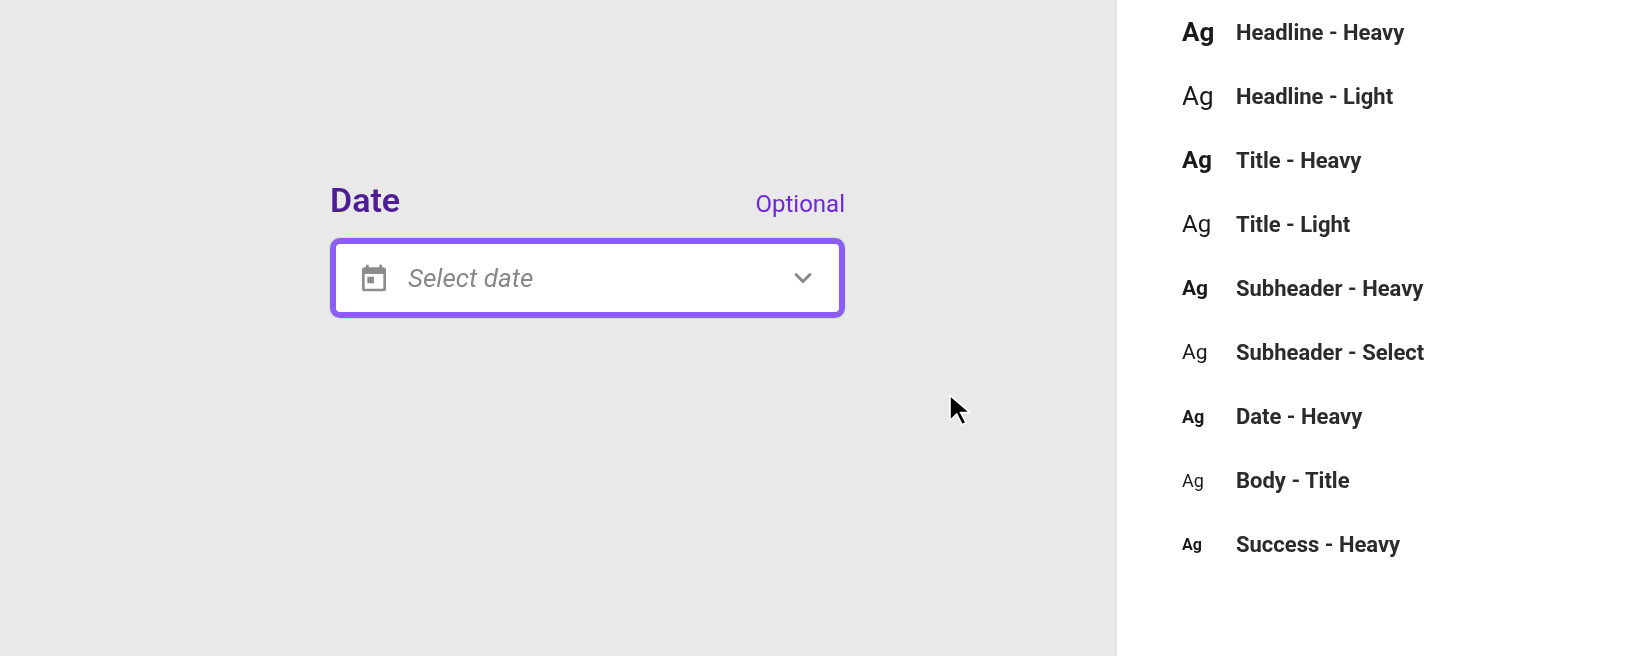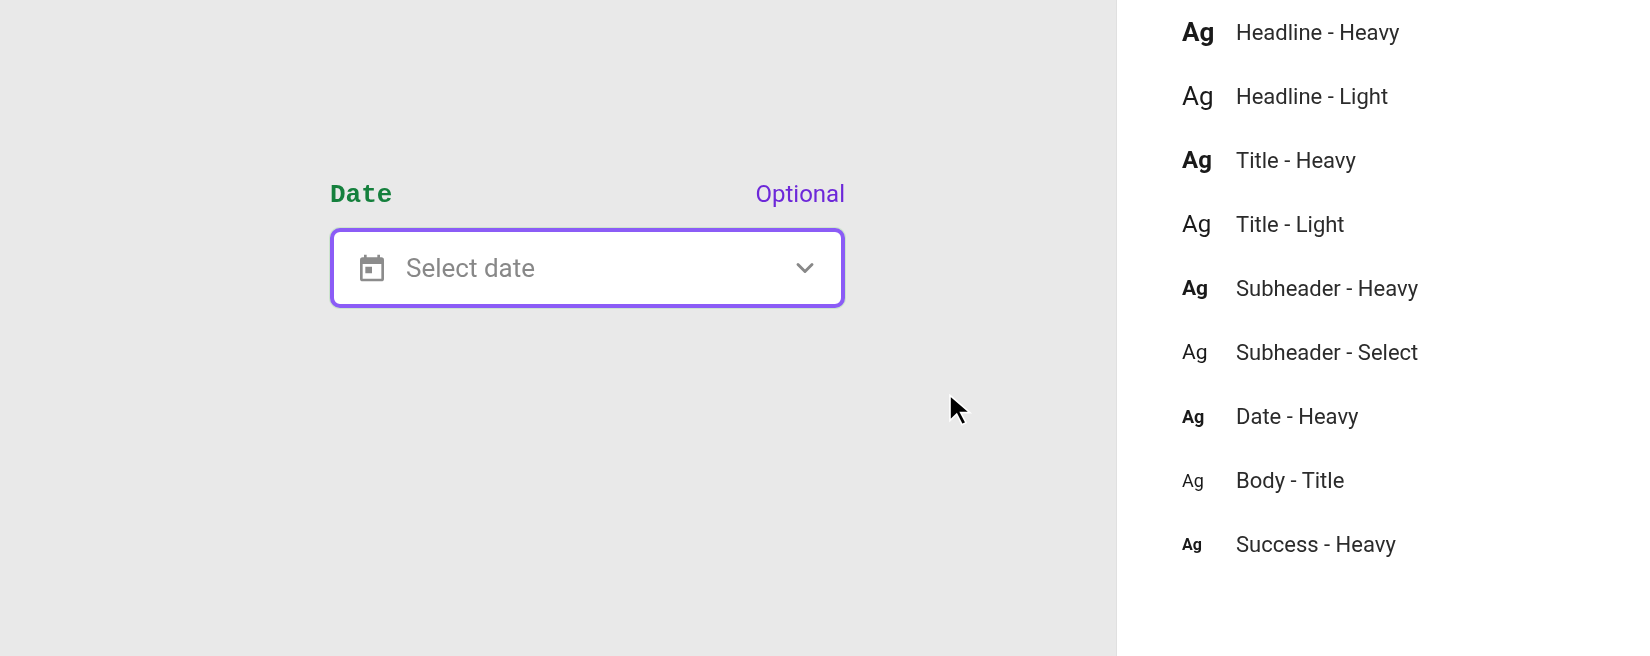--- a/index.html
+++ b/index.html
@@ -20,42 +20,42 @@
   }
 
   .label-row {
     display: flex;
     justify-content: space-between;
     align-items: baseline;
     margin-bottom: 18px;
   }
 
   .field-label {
-    font-size: 26px;
+    font-size: 34px;
     font-weight: 600;
-    color: #15803d;
-    font-family: Liberation Mono, monospace;
+    color: #4c1d95;
   }
 
   .optional-label {
     font-size: 24px;
     color: #6d28d9;
     font-weight: 400;
   }
 
   .date-input {
     width: 100%;
     height: 80px;
     background: #ffffff;
-    border: 4px solid #8b5cf6;
+    border: 6px solid #8b5cf6;
     border-radius: 10px;
     display: flex;
     align-items: center;
     padding: 0 22px;
     box-shadow: 0 0 0 1px rgba(125,216,125,0.25);
+    font-style: italic;
   }
 
   .date-input .cal-icon {
     color: #8c8c8c;
     display: flex;
     align-items: center;
   }
 
   .date-input .placeholder {
     flex: 1;
@@ -132,21 +132,21 @@
   .style-item .ag.light { font-weight: 400; }
   .style-item .ag.size-xl { font-size: 26px; }
   .style-item .ag.size-l  { font-size: 24px; }
   .style-item .ag.size-m  { font-size: 21px; }
   .style-item .ag.size-s  { font-size: 18px; }
   .style-item .ag.size-xs { font-size: 16px; }
 
   .style-item .name {
     font-size: 22px;
     color: #2b2b2b;
-    font-weight: 400;
+    font-weight: 700;
   }
 </style>
 </head>
 <body>
 
 <div class="canvas">
 
   <div class="form-group">
 
     <div class="label-row">

